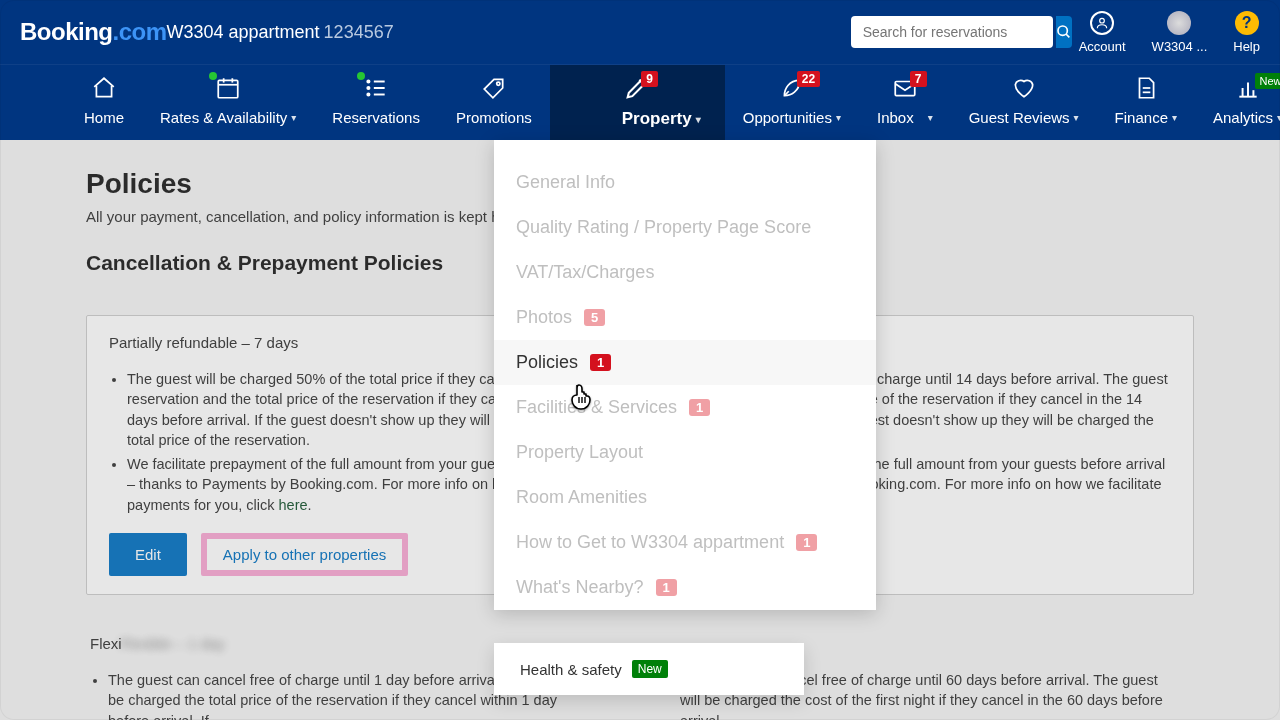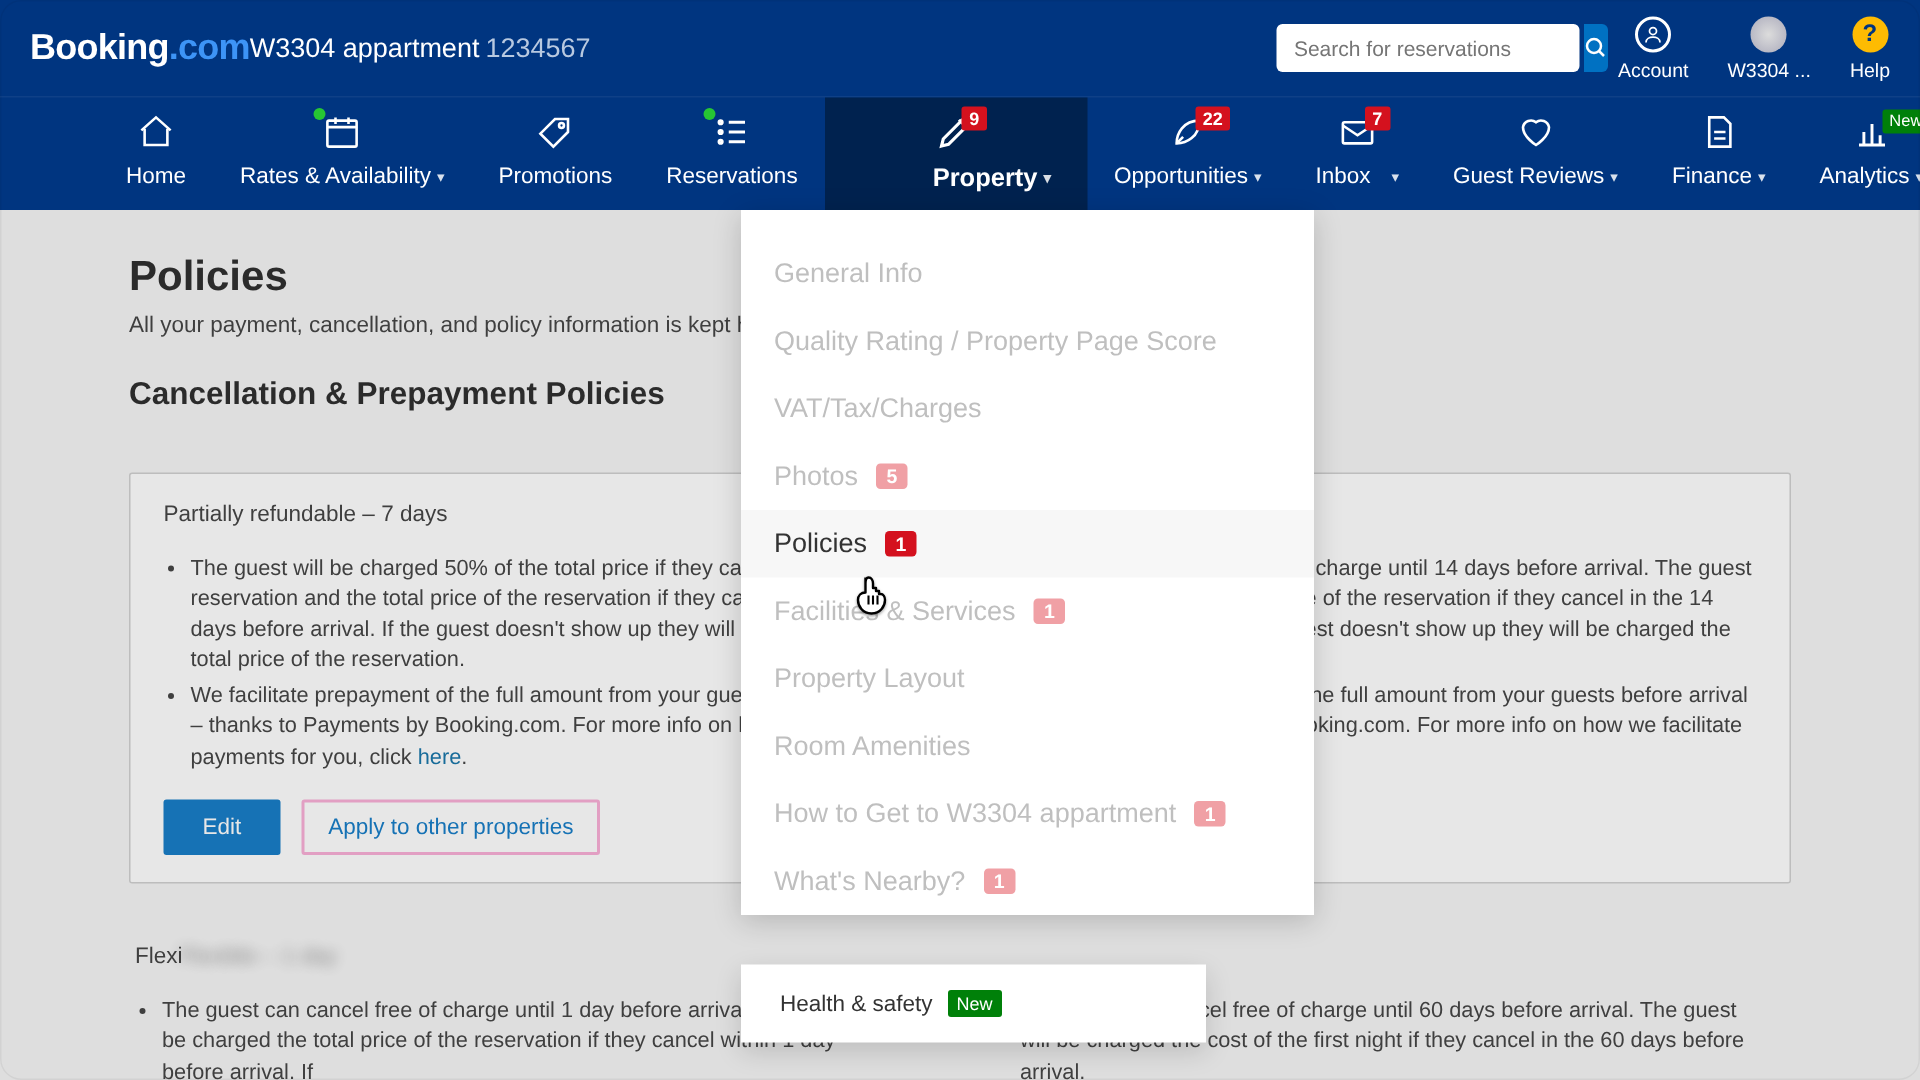--- a/index.html
+++ b/index.html
@@ -36,24 +36,24 @@
   
   .content { padding: 28px 86px; color:#333; }
   .page-title { font-size: 28px; font-weight:700; margin-bottom:8px; color:#1a1a1a;}
   .page-sub { font-size: 15px; color:#333; margin-bottom:26px; }
   .section-title { font-size: 21px; font-weight:700; margin-bottom:40px; color:#1a1a1a;}
   .cards { display:flex; gap:18px; }
   .card { flex:1; border:1px solid #ccc; border-radius:2px; padding:18px 22px; background:#fff;}
   .card-title { font-size:15px; margin-bottom:18px; color:#333;}
   .card ul { list-style: disc; padding-left:18px; margin-bottom:18px;}
   .card li { font-size:14.5px; line-height:1.4; margin-bottom:4px; color:#333;}
-  .link { color:#0369a1; }
+  .link { color:#14532d; }
   .btn-row { display:flex; gap:14px; }
   .btn-primary { background:#0071c2; color:#fff; border:none; padding:10px 26px; font-size:15px; border-radius:2px; cursor:pointer;}
-  .btn-outline { background:#fff; color:#0071c2; border:2px solid #f9a8d4; padding:7px 16px; font-size:15px; border-radius:2px; cursor:pointer;}
+  .btn-outline { background:#fff; color:#0071c2; border:6px solid #f9a8d4; padding:7px 16px; font-size:15px; border-radius:2px; cursor:pointer;}
   .cards2 { display:flex; gap:18px; margin-top:22px; }
   
   
   .dropdown { position:absolute; top:140px; left:494px; width:382px; background:#fff; box-shadow:0 4px 18px rgba(0,0,0,0.18); z-index:50; padding:20px 0 0; max-height:502px; overflow:hidden;}
   .dd-item { padding:12px 22px; font-size:18px; color:#bfbfbf; display:flex; align-items:center; gap:12px; cursor:pointer;}
   .dd-item.active { color:#333; background:#f7f7f7;}
   .dd-badge { background:#d4111e; color:#fff; font-size:13px; font-weight:600; padding:1px 7px; border-radius:3px; }
   .dd-badge.faded { background:#f0a0a5; }
   
   
@@ -129,47 +129,47 @@
         <svg width="26" height="26" viewBox="0 0 24 24" fill="none" stroke="#fff" stroke-width="1.6">
           <rect x="3" y="5" width="18" height="16" rx="1"></rect>
           <line x1="3" y1="9" x2="21" y2="9"></line>
           <line x1="8" y1="3" x2="8" y2="7"></line>
           <line x1="16" y1="3" x2="16" y2="7"></line>
         </svg>
       </div>
     <div class="nav-label-row">
         <span>Rates &amp; Availability</span>
         <span class="nav-caret">▾</span>
-      </div>
-  </div>
-  <div class="nav-item">
-    <div class="nav-icon">
-        <svg width="26" height="26" viewBox="0 0 24 24" fill="none" stroke="#fff" stroke-width="1.6">
-          <path d="M20 12l-9 9-8-8 9-9h8z"></path>
-          <circle cx="16" cy="8" r="1.5"></circle>
-        </svg>
-      </div>
-    <div class="nav-label-row">
-        <span>Promotions</span>
       </div>
   </div>
   <div class="nav-item">
     <div class="nav-icon">
         <span class="nav-dot"></span>
         <svg width="26" height="26" viewBox="0 0 24 24" fill="none" stroke="#fff" stroke-width="1.8">
           <circle cx="5" cy="6" r="1"></circle>
           <circle cx="5" cy="12" r="1"></circle>
           <circle cx="5" cy="18" r="1"></circle>
           <line x1="10" y1="6" x2="20" y2="6"></line>
           <line x1="10" y1="12" x2="20" y2="12"></line>
           <line x1="10" y1="18" x2="20" y2="18"></line>
         </svg>
       </div>
     <div class="nav-label-row">
         <span>Reservations</span>
+      </div>
+  </div>
+  <div class="nav-item">
+    <div class="nav-icon">
+        <svg width="26" height="26" viewBox="0 0 24 24" fill="none" stroke="#fff" stroke-width="1.6">
+          <path d="M20 12l-9 9-8-8 9-9h8z"></path>
+          <circle cx="16" cy="8" r="1.5"></circle>
+        </svg>
+      </div>
+    <div class="nav-label-row">
+        <span>Promotions</span>
       </div>
   </div>
   <div class="nav-item active" style="padding-left:24px; padding-right:24px;">
     <div class="nav-icon">
         <span class="nav-badge">9</span>
         <svg width="28" height="28" viewBox="0 0 24 24" fill="none" stroke="#fff" stroke-width="1.8">
           <path d="M4 20l4-1 11-11-3-3L5 16z"></path>
           <path d="M14 5l3 3"></path>
         </svg>
       </div>

